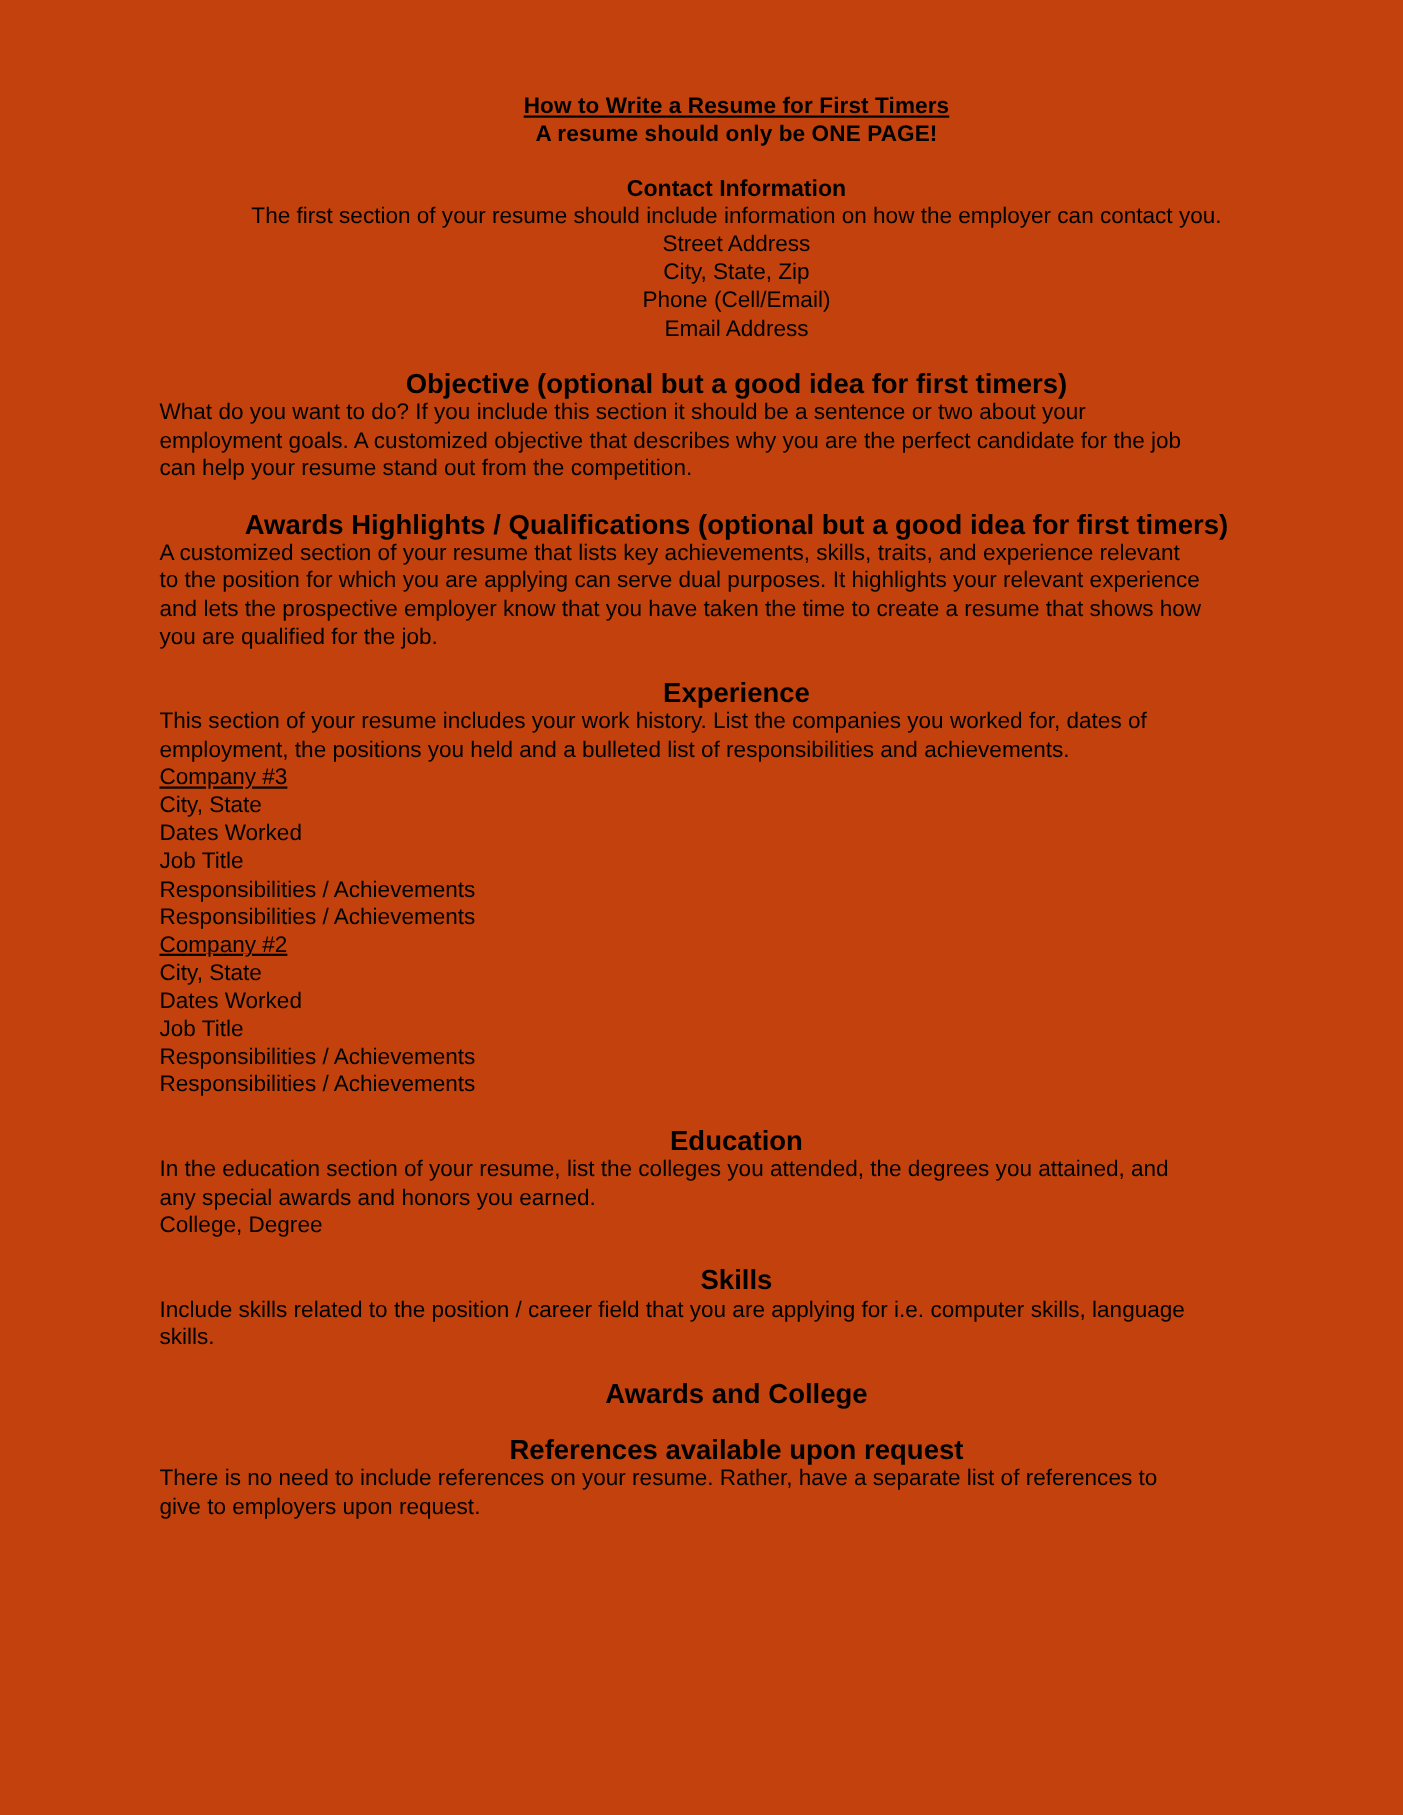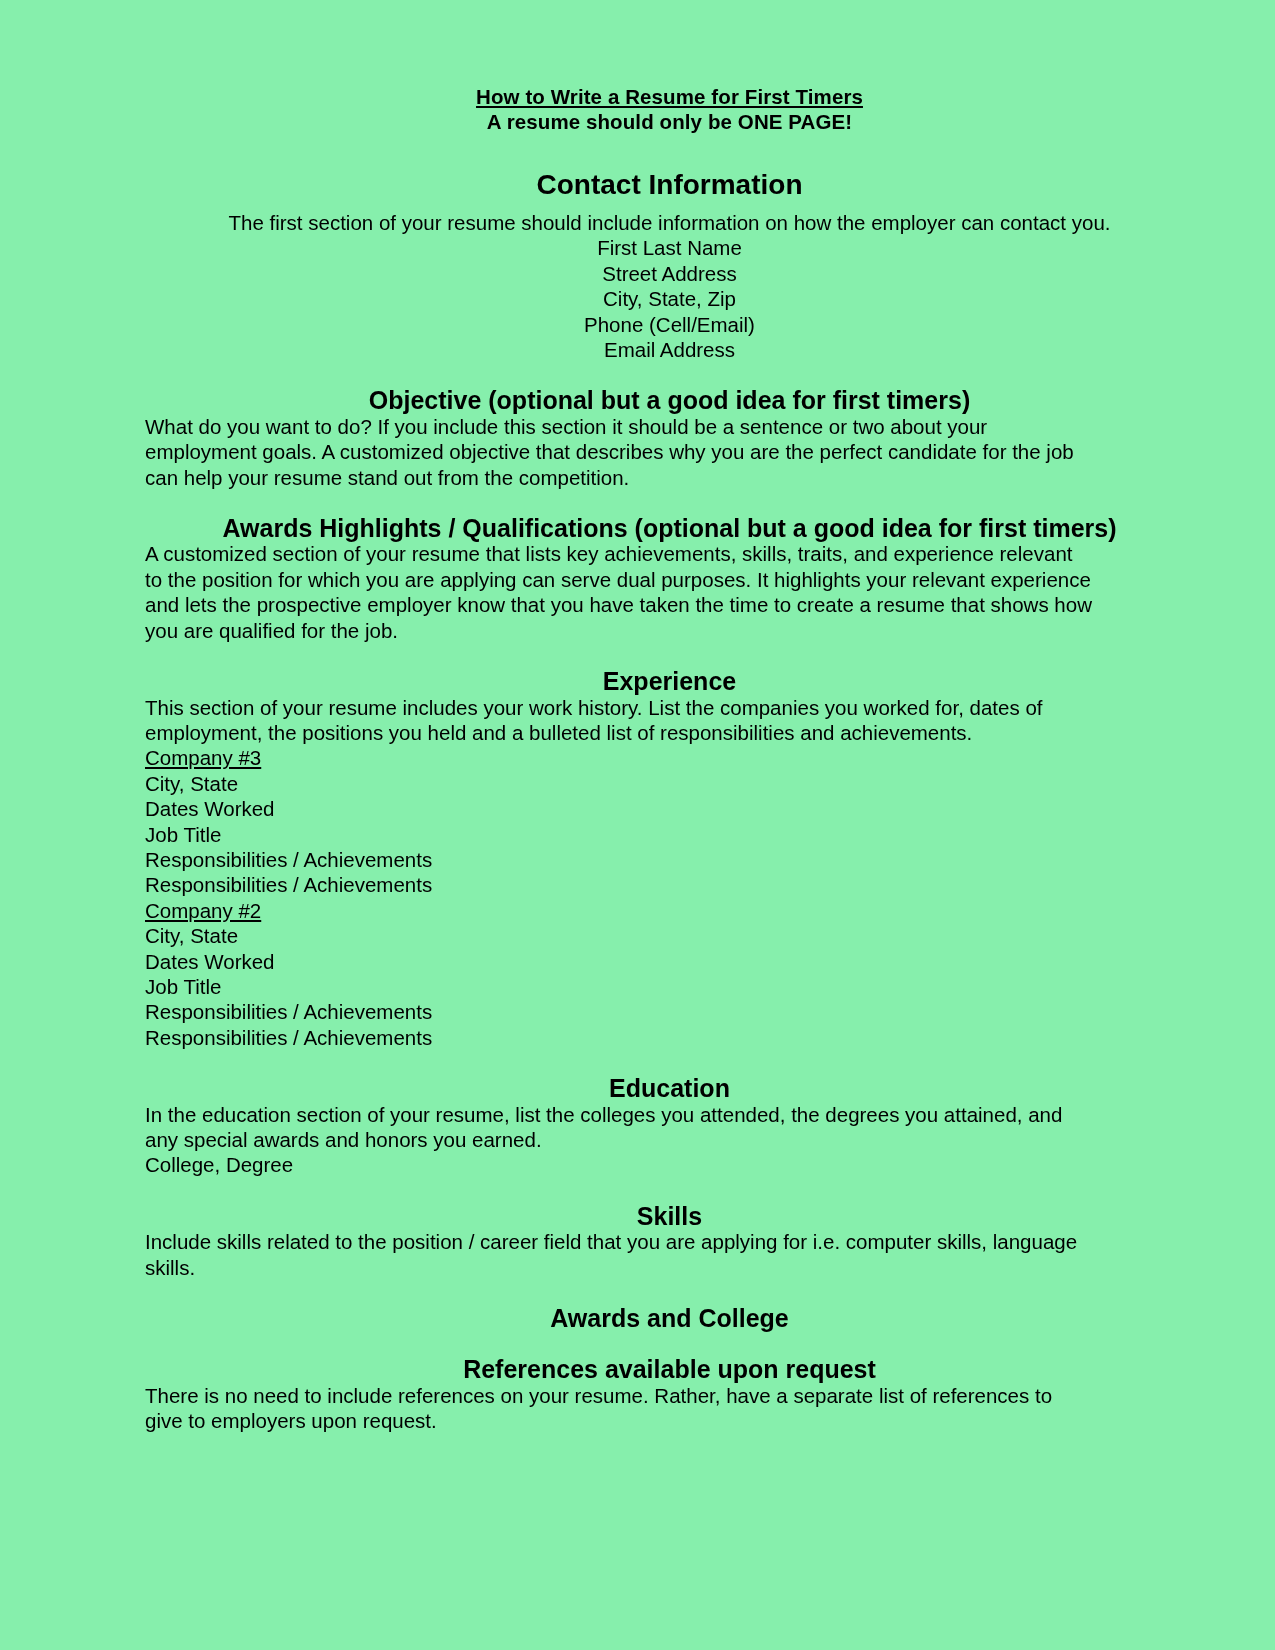--- a/index.html
+++ b/index.html
@@ -11,21 +11,21 @@
     width: 1275px;
     height: 1650px;
     font-family: "Liberation Sans", sans-serif;
     color: #000000;
     -webkit-font-smoothing: none;
   }
   .page {
     position: relative;
     width: 1275px;
     height: 1650px;
-    background: #86efac;
+    background: #c2410c;
     box-sizing: border-box;
     padding: 84px 81px 0 145px;
   }
   .doc-title {
     text-align: center;
     font-weight: bold;
     font-size: 20.5px;
     line-height: 25px;
     text-decoration: underline;
     text-underline-offset: 2px;
@@ -36,23 +36,23 @@
     text-align: center;
     font-weight: bold;
     font-size: 20.5px;
     line-height: 25px;
     margin: 0;
     letter-spacing: 0.1px;
   }
   .centered-heading {
     text-align: center;
     font-weight: bold;
-    font-size: 28px;
+    font-size: 21px;
     line-height: 25px;
-    margin: 13px;
+    margin: 0;
   }
   .centered-line {
     text-align: center;
     font-size: 20.5px;
     line-height: 25.4px;
     margin: 0;
   }
   .spacer-sm { height: 25px; }
   .spacer-md { height: 26px; }
   .section-heading {
@@ -97,21 +97,20 @@
 
 <div class="page">
 
   <h1 class="doc-title">How to Write a Resume for First Timers</h1>
   <div class="doc-subtitle">A resume should only be ONE PAGE!</div>
 
   <div class="spacer-sm"></div>
 
   <div class="centered-heading">Contact Information</div>
   <div class="contact-intro">The first section of your resume should include information on how the employer can contact you.</div>
-  <div class="centered-line">First Last Name</div>
   <div class="centered-line">Street Address</div>
   <div class="centered-line">City, State, Zip</div>
   <div class="centered-line">Phone (Cell/Email)</div>
   <div class="centered-line">Email Address</div>
 
   <div class="spacer-md"></div>
 
   <div class="section-heading">Objective (optional but a good idea for first timers)</div>
   <div class="body-text">What do you want to do? If you include this section it should be a sentence or two about your employment goals. A customized objective that describes why you are the perfect candidate for the job can help your resume stand out from the competition.</div>
 

